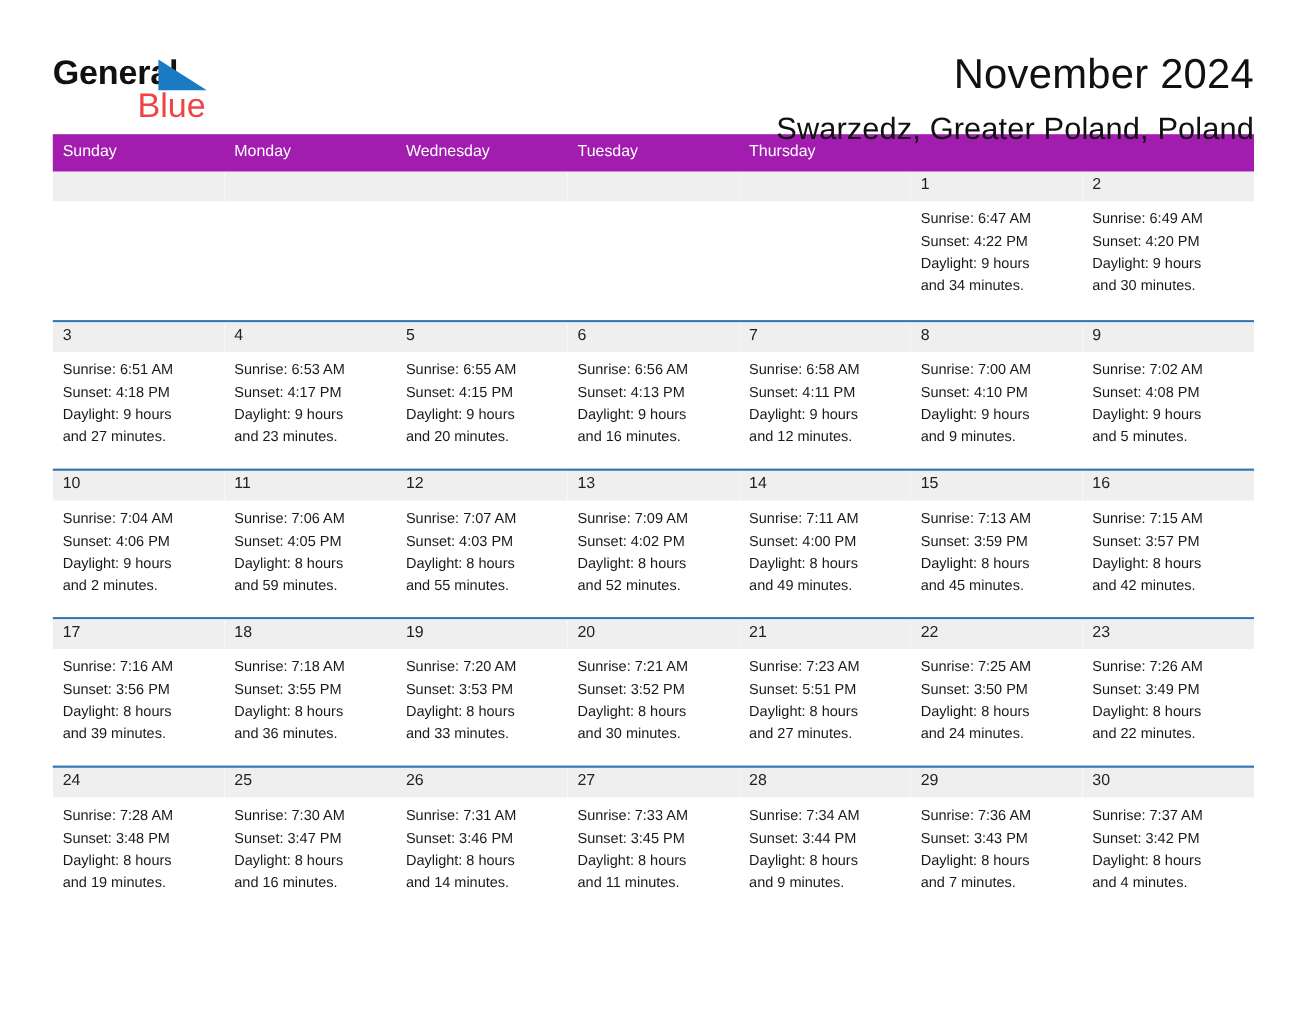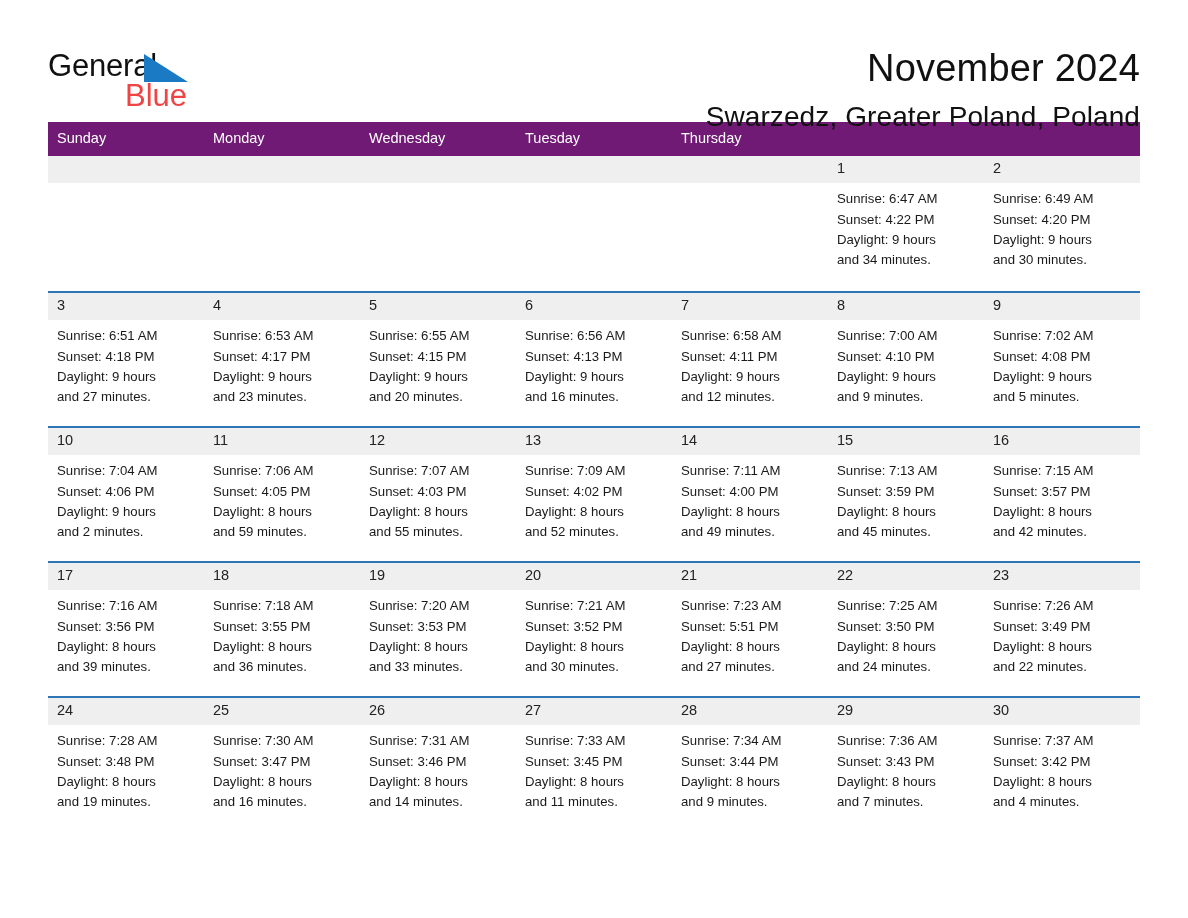--- a/index.html
+++ b/index.html
@@ -34,20 +34,21 @@
     flex: 0 0 auto;
   }
   .logo-general {
     font-size: 31px;
     color: #111111;
     letter-spacing: -0.2px;
     line-height: 1;
     position: absolute;
     top: 2px;
     left: 0;
+    font-weight: bold;
   }
   .logo-triangle {
     position: absolute;
     left: 96px;
     top: 6px;
     width: 0;
     height: 0;
     border-left: 44px solid #1b7ac4;
     border-top: 28px solid transparent;
   }
@@ -80,21 +81,21 @@
   }
 
   
   .calendar {
     width: 1092px;
     margin-top: 12px;
   }
   .weekday-row {
     display: grid;
     grid-template-columns: repeat(7, 1fr);
-    background: #701a75;
+    background: #a21caf;
   }
   .weekday {
     color: #ffffff;
     font-size: 14.5px;
     padding: 8px 0 9px 9px;
     line-height: 1.2;
   }
   .week-row {
     display: grid;
     grid-template-columns: repeat(7, 1fr);

